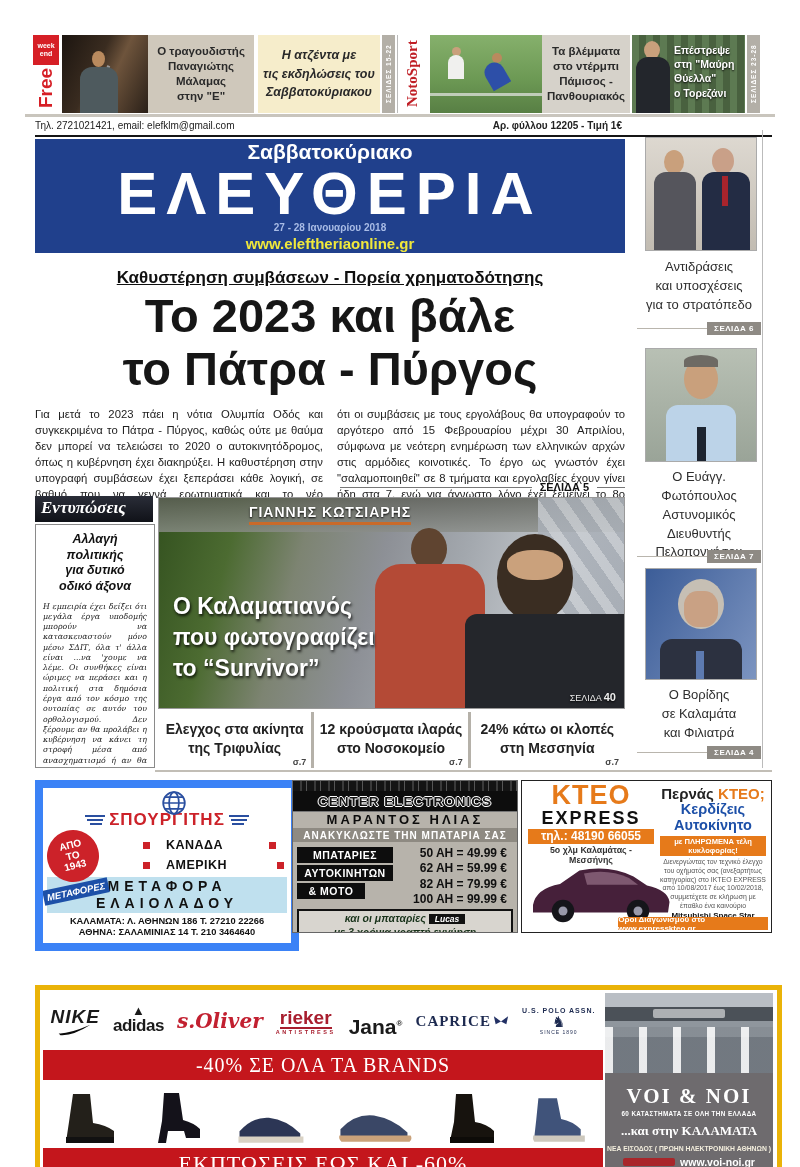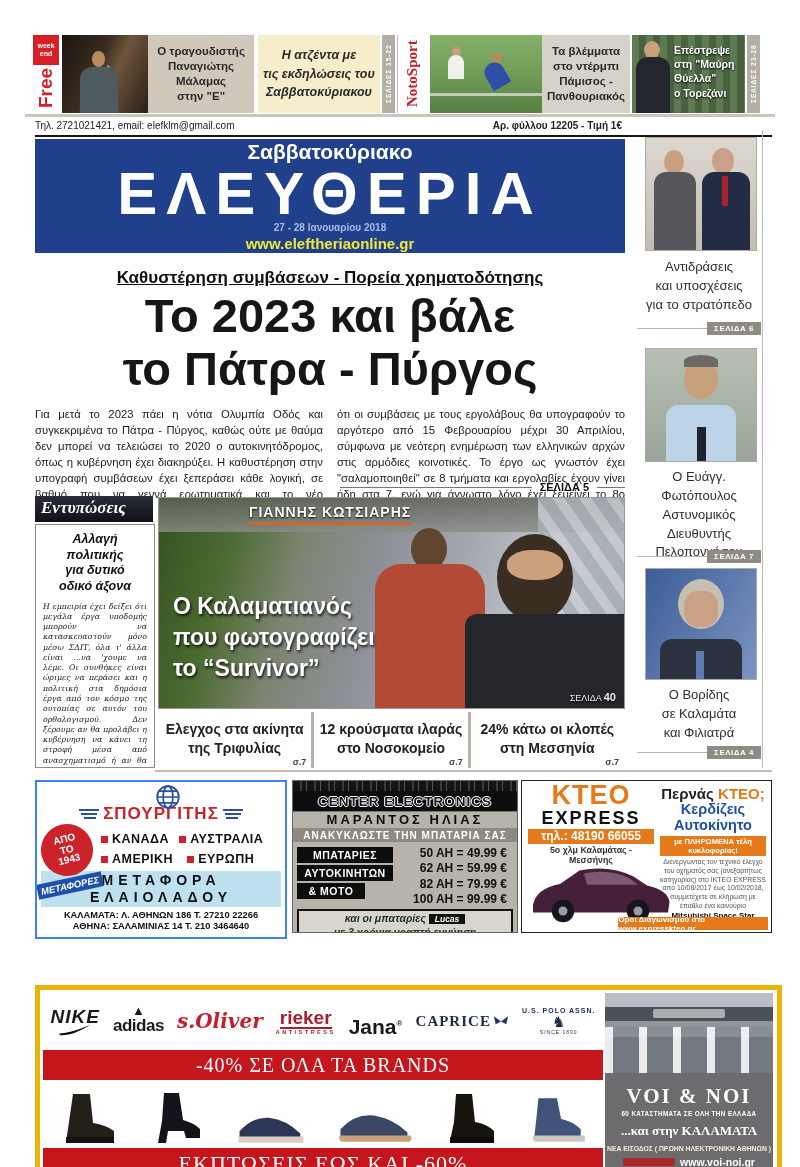--- a/index.html
+++ b/index.html
@@ -15,21 +15,21 @@
   .torso{position:absolute;border-radius:12px 12px 0 0;}
   .promo-text{display:flex;align-items:center;justify-content:center;text-align:center;font-weight:bold;color:#2a2a2a;}
   .vstrip{background:#b3afa7;color:#fff;font-weight:bold;font-size:6.5px;letter-spacing:1px;}
   .railcap{font-size:13px;color:#2e2e2e;text-align:center;line-height:1.45;}
   .railbadge{display:flex;align-items:center;}
   .railbadge .ln{flex:1;height:1px;background:#b9b5ad;}
   .railbadge .bx{background:#8e8a84;color:#fff;font-size:8px;font-weight:bold;padding:2px 7px;letter-spacing:.5px;}
   .teaser{flex:1;position:relative;text-align:center;font-weight:bold;font-size:14px;line-height:1.35;padding-top:8px;color:#222;}
   .teaser .pg{position:absolute;right:5px;bottom:0;font-size:9px;font-weight:bold;color:#444;}
   .sep{border-left:3px solid #b5b1a9;}
-  .dest{display:flex;align-items:center;gap:4px;font-weight:bold;font-size:12.5px;letter-spacing:.5px;color:#111;}
+  .dest{display:flex;align-items:center;gap:16px;font-weight:bold;font-size:12.5px;letter-spacing:.5px;color:#111;margin-left:36px;}
   .dest .sq{width:7px;height:7px;background:#cc2229;display:inline-block;}
   .pricerow{font-weight:bold;font-size:12px;color:#101010;line-height:1.28;}
   .blkbox{background:#0d0d0d;color:#fff;font-weight:bold;font-size:10.5px;text-align:center;
           padding:2px 3px;margin:2px 0;letter-spacing:.5px;}
   .bannerred{background:#c4161c;color:#fff;font-family:"Liberation Serif",serif;
              display:flex;align-items:center;justify-content:center;}
   .brand{display:flex;flex-direction:column;align-items:center;justify-content:center;}
   .shoe{display:block;}
   .outline-txt{color:#161616;text-shadow:-1px 0 #fff,1px 0 #fff,0 -1px #fff,0 1px #fff;}
 </style>
@@ -195,21 +195,21 @@
     <div class="abs" style="left:50px;bottom:0;width:8px;height:28px;background:#5d7ab0;"></div>
   </div>
   <div class="abs railcap pre" style="left:637px;top:686px;width:124px;">Ο Βορίδης
 σε Καλαμάτα
 και Φιλιατρά</div>
   <div class="abs railbadge" style="left:637px;top:746px;width:124px;">
     <div class="ln"></div>
       <div class="bx">ΣΕΛΙΔΑ 4</div>
   </div>
 
-  <div class="abs" style="left:35px;top:780px;width:248px;height:151px;border:2px solid #3b82f6;padding:2px 0;overflow:hidden;">
+  <div class="abs" style="left:35px;top:780px;width:248px;height:151px;border:8px solid #3b82f6;padding:2px 0;overflow:hidden;">
     <div class="flexc" style="position:relative;height:46px;">
       <svg class="abs" style="left:118px;top:0px;" width="26" height="26" viewBox="0 0 24 24" fill="none" stroke="#2a4fa0" stroke-width="1.6">
         <circle cx="12" cy="12" r="10"></circle>
           <ellipse cx="12" cy="12" rx="4.5" ry="10"></ellipse>
           <path d="M2 12h20M3.5 6.5h17M3.5 17.5h17"></path>
       </svg>
       <svg width="22" height="14" viewBox="0 0 20 14" stroke="#2a4fa0" stroke-width="2" style="margin-top:14px;">
           <path d="M0 3h20M2 7h16M5 11h12"></path>
         </svg>
       <span style="color:#cc2229;font-weight:800;font-size:17px;letter-spacing:1px;margin:14px 3px 0 3px;">ΣΠΟΥΡΓΙΤΗΣ</span>

